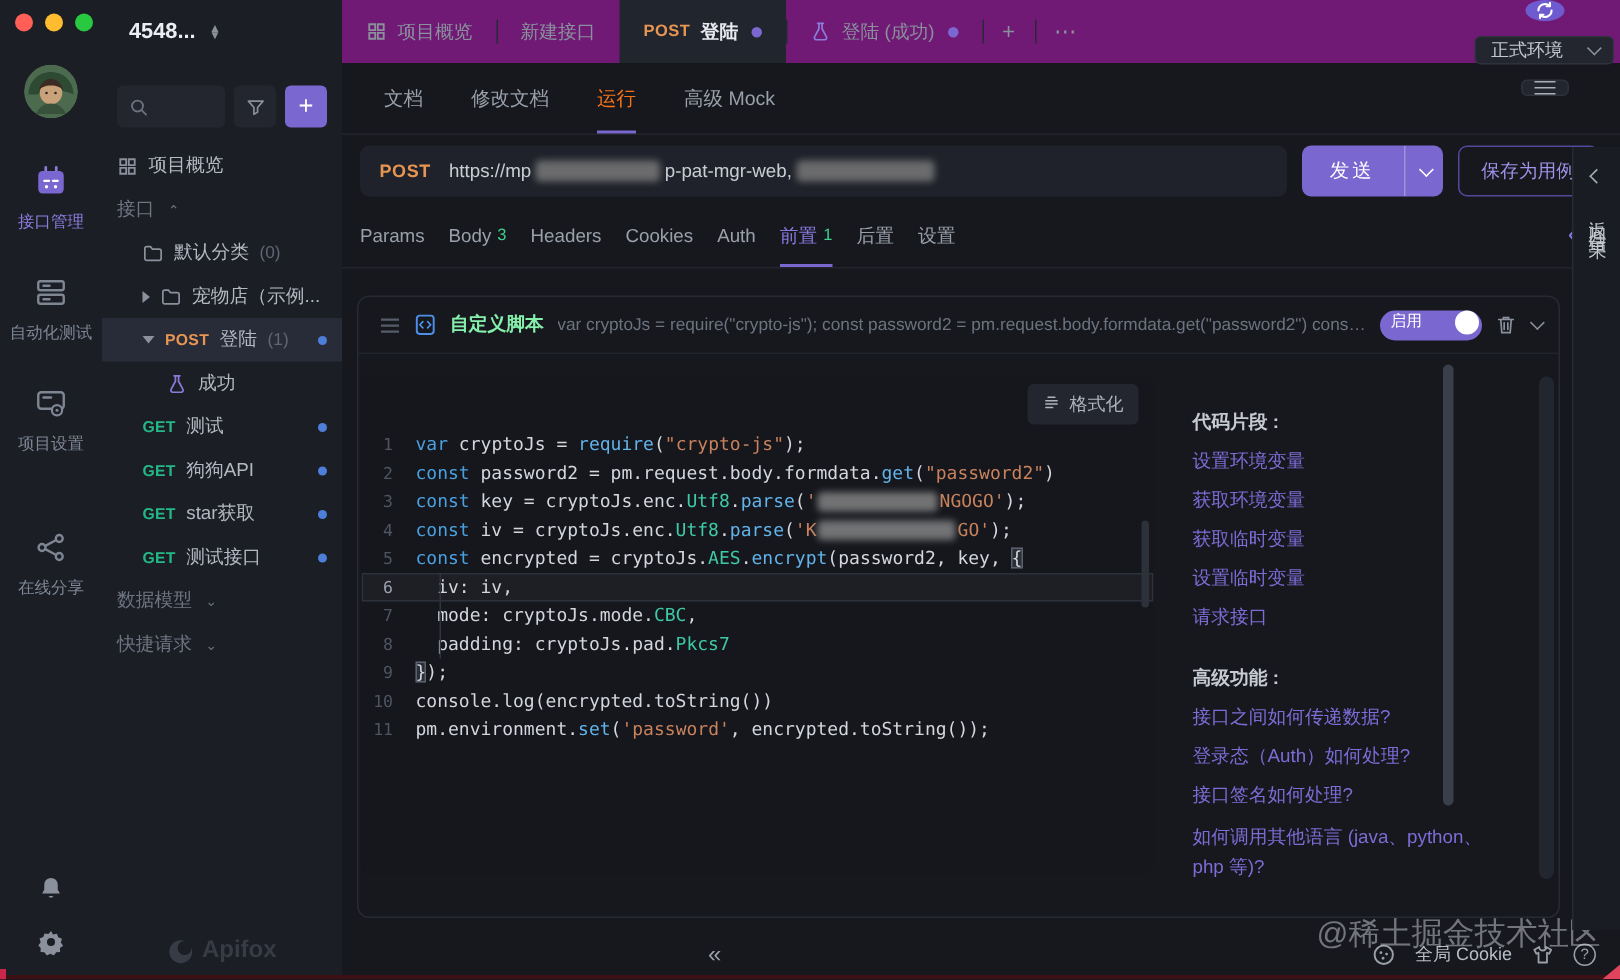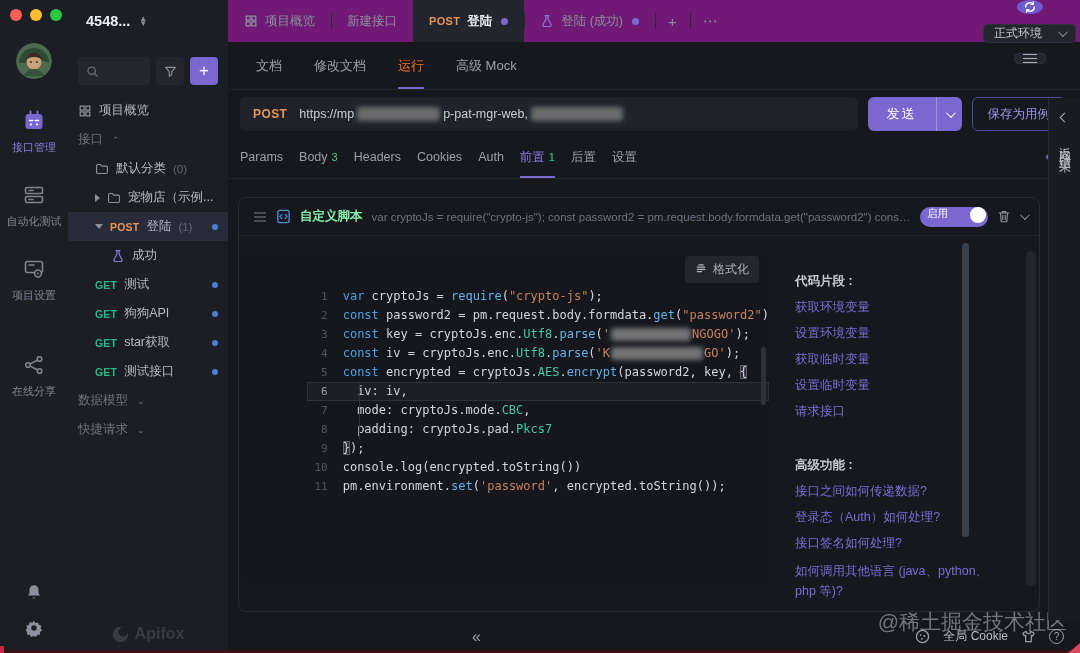--- a/index.html
+++ b/index.html
@@ -94,21 +94,21 @@
   .script-bar { height:38px; display:flex; align-items:center; gap:9px; padding:0 12px 0 14px; border-bottom:1px solid #20242c; }
   .drag-handle { color:#565d68; display:flex; cursor:grab; }
   .script-title { color:#86efac; font-size:12.5px; font-weight:700; flex:none; }
   .script-preview { flex:1; color:#6c7380; font-size:11.5px; white-space:nowrap; overflow:hidden; text-overflow:ellipsis; }
   .toggle { flex:none; width:68px; height:20px; border-radius:10px; background:#7a67cf; display:flex; cursor:pointer; position:relative; }
   .toggle .tg-label { color:#fff; font-size:10.5px; margin-left:7px; }
   .toggle .knob { position:absolute; right:2px; width:16px; height:16px; border-radius:50%; background:#fff; }
   .sb-icon { color:#8a909c; display:flex; cursor:pointer; }
   .panel-body { position:absolute; top:39px; left:0; right:0; bottom:0; display:flex; }
   
-  .editor { width:528px; flex:none; margin:14px 0 28px 2px; background:#15171d; border-radius:6px; position:relative; display:flex; flex-direction:column; overflow:hidden;align-items:flex-end; }
+  .editor { width:528px; flex:none; margin:14px 0 28px 2px; background:#15171d; border-radius:6px; position:relative; display:flex; flex-direction:column; overflow:hidden; }
   .editor-head { height:36px; display:flex; justify-content:flex-end; align-items:center; padding:0 10px; }
   .format-btn { display:flex; align-items:center; gap:6px; background:#23262e; border-radius:4px; color:#aeb4bf; font-size:12px; padding:5px 10px; cursor:pointer; }
   .code { flex:1; font-family:"DejaVu Sans Mono", monospace; font-size:12px; line-height:19px; position:relative; }
   .code-line { display:flex; height:19px; align-items:center; position:relative; }
   .ln { width:36px; flex:none; text-align:right; padding-right:15px; color:#4e5560; font-size:11px; }
   .lt { white-space:pre; }
   .tk-k{color:#4aa0e0}.tk-f{color:#62b3ea}.tk-s{color:#c8825c}.tk-t{color:#3ec9a7}.tk-p{color:#d3d6db}
   .tk-b{color:#d3d6db; outline:1px solid #5a616e; outline-offset:-1px; background:#2a2e36;}
   .tk-r{display:inline-block; height:13px; background:#8a8a8a; border-radius:3px; filter:blur(2.5px); vertical-align:middle; margin:0 1px; opacity:.8;}
   .code-line.cur { background:rgba(255,255,255,.035); outline:1px solid #2c313b; outline-offset:-1px; }
@@ -513,27 +513,27 @@
             <div class="code-line">
               <span class="ln">11</span>
               <span class="lt"><span class="tk-p">pm.environment.</span><span class="tk-f">set</span><span class="tk-p">(</span><span class="tk-s">'password'</span><span class="tk-p">, encrypted.toString());</span></span>
             </div>
           </div>
         <div class="ed-scroll"></div>
       </div>
       <div class="snippets">
         <div class="snip-head">代码片段 :</div>
         <div id="snip-links">
+            <div class="snip-link">设置环境变量</div>
             <div class="snip-link">获取环境变量</div>
-            <div class="snip-link">设置环境变量</div>
             <div class="snip-link">获取临时变量</div>
             <div class="snip-link">设置临时变量</div>
             <div class="snip-link">请求接口</div>
           </div>
-        <div class="snip-head" style="margin-top:28px;">高级功能 :</div>
+        <div class="snip-head" style="margin-top:15px;">高级功能 :</div>
         <div id="snip-adv-links">
             <div class="snip-link">接口之间如何传递数据?</div>
             <div class="snip-link">登录态（Auth）如何处理?</div>
             <div class="snip-link">接口签名如何处理?</div>
             <div class="snip-link wrap">如何调用其他语言 (java、python、php 等)?</div>
           </div>
         <div class="snip-scroll"></div>
       </div>
     </div>
     <div class="panel-scroll"></div>

